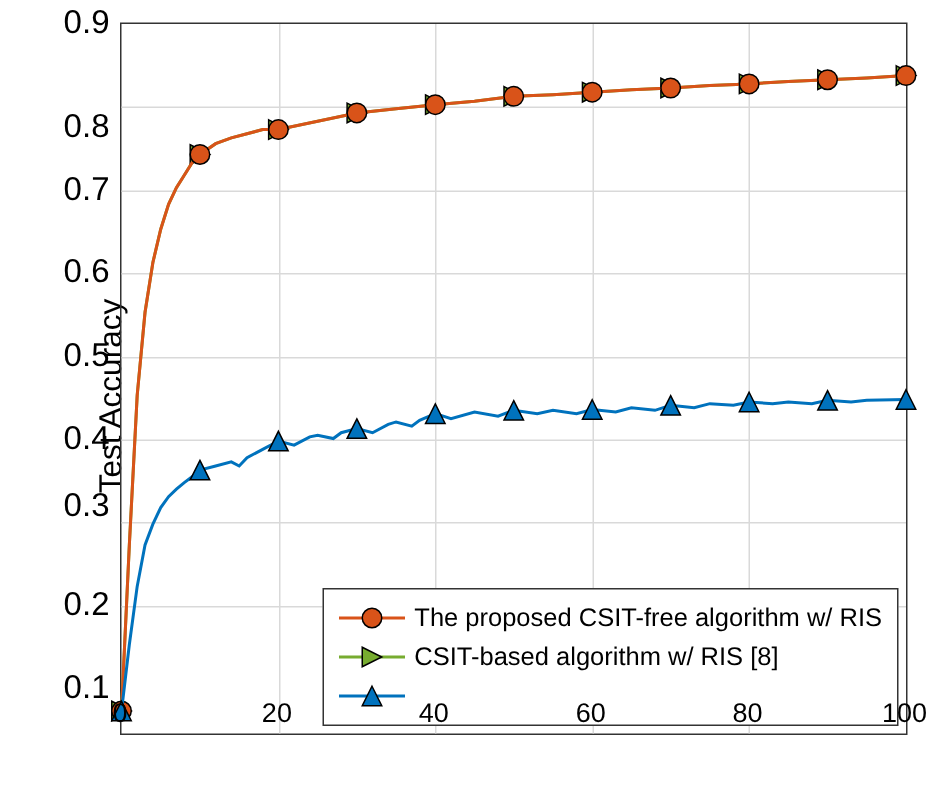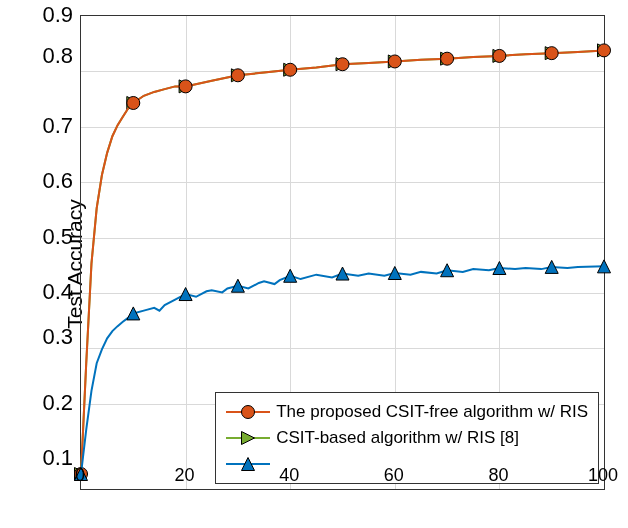--- a/index.html
+++ b/index.html
@@ -265,21 +265,21 @@
       </div>
     </div>
 
 <div class="tick-label-y" style="top: 458px;">0.1</div>
     <div class="tick-label-y" style="top: 402.625px; text-align: right;">0.2</div>
     <div class="tick-label-y" style="top: 337px;">0.3</div>
     <div class="tick-label-y" style="top: 291.875px;">0.4</div>
     <div class="tick-label-y" style="top: 236.5px;">0.5</div>
     <div class="tick-label-y" style="top: 181.125px;">0.6</div>
     <div class="tick-label-y" style="top: 125.75px;">0.7</div>
-    <div class="tick-label-y" style="top: 56px;">0.8</div>
+    <div class="tick-label-y" style="top: 84px;">0.8</div>
     <div class="tick-label-y" style="top: 15px;">0.9</div>
     <div class="tick-label-x" style="left: 80px;">0</div>
     <div class="tick-label-x" style="left: 184.6px;">20</div>
     <div class="tick-label-x" style="left: 289.2px;">40</div>
     <div class="tick-label-x" style="left: 393.8px;">60</div>
     <div class="tick-label-x" style="left: 498.4px;">80</div>
     <div class="tick-label-x" style="left: 603px;">100</div>
   </div>
 
 </body></html>

